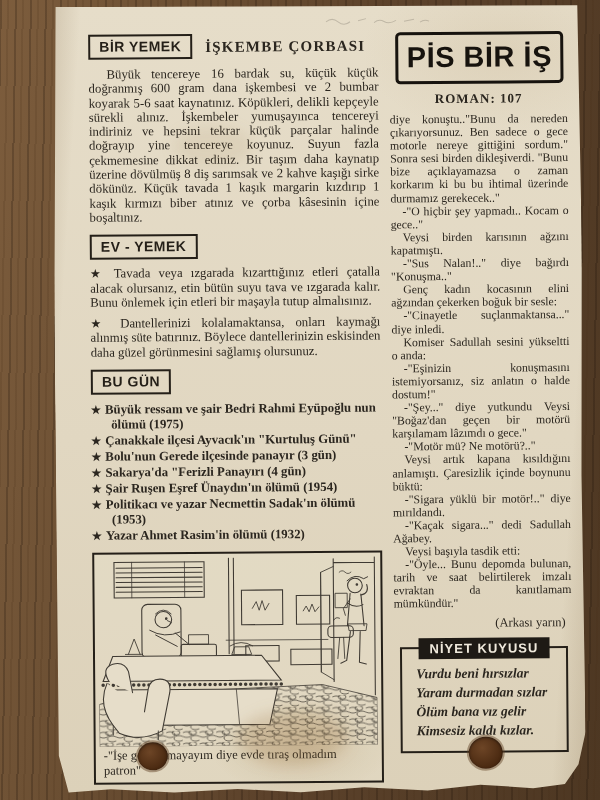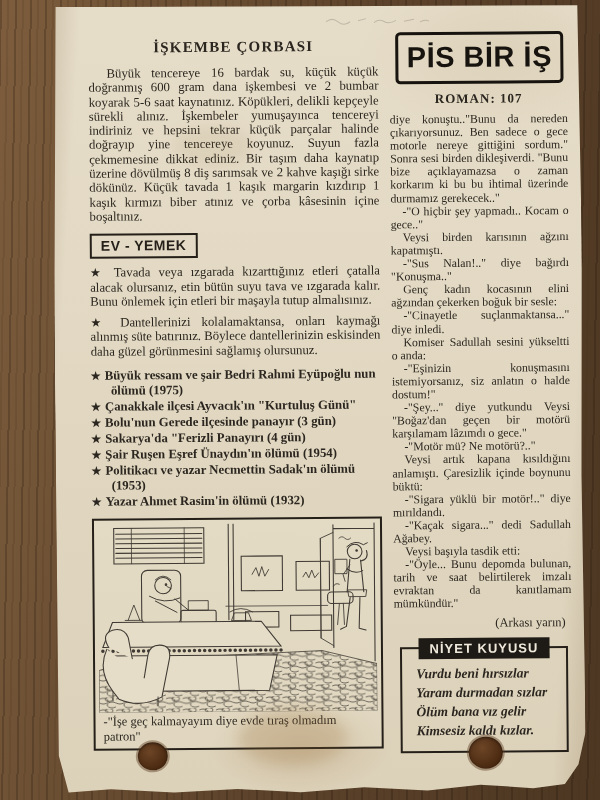--- a/index.html
+++ b/index.html
@@ -75,31 +75,33 @@
 
 <div class="page">
 
   <svg class="pencil" width="120" height="16" viewBox="0 0 120 16">
     <path d="M4,9 q6,-5 12,0 t12,0 M36,8 l8,-2 M52,10 q5,-4 10,-1 t12,-1 M82,9 l10,-2 M98,10 q4,-3 9,-1" fill="none" stroke="#6b655a" stroke-width="1"></path>
   </svg>
 
   <div class="col-left">
 
     <div class="header-row">
+      <span class="label-box">BİR YEMEK</span>
       <span class="recipe-title">İŞKEMBE ÇORBASI</span>
     </div>
     <p class="recipe">Büyük tencereye 16 bardak su, küçük küçük doğranmış 600 gram dana işkembesi ve 2 bumbar koyarak 5-6 saat kaynatınız. Köpükleri, delikli kepçeyle sürekli alınız. İşkembeler yumuşayınca tencereyi indiriniz ve hepsini tekrar küçük parçalar halinde doğrayıp yine tencereye koyunuz. Suyun fazla çekmemesine dikkat ediniz. Bir taşım daha kaynatıp üzerine dövülmüş 8 diş sarımsak ve 2 kahve kaşığı sirke dökünüz. Küçük tavada 1 kaşık margarin kızdırıp 1 kaşık kırmızı biber atınız ve çorba kâsesinin içine boşaltınız.</p>
 
     <div class="sec">
       <span class="label-box">EV - YEMEK</span>
       <p class="tip"><span class="star">★</span> <span>Tavada veya ızgarada kızarttığınız etleri çatalla alacak olursanız, etin bütün suyu tava ve ızgarada kalır. Bunu önlemek için etleri bir maşayla tutup almalısınız.</span></p>
       <p class="tip"><span class="star">★</span> <span>Dantellerinizi kolalamaktansa, onları kaymağı alınmış süte batırınız. Böylece dantellerinizin eskisinden daha güzel görünmesini sağlamış olursunuz.</span></p>
     </div>
 
     <div class="sec">
+      <span class="label-box">BU GÜN</span>
       <div class="events">
         <p><span class="star">★</span><span>Büyük ressam ve şair Bedri Rahmi Eyüpoğlu nun ölümü (1975)</span></p>
         <p><span class="star">★</span><span>Çanakkale ilçesi Ayvacık'ın "Kurtuluş Günü"</span></p>
         <p><span class="star">★</span><span>Bolu'nun Gerede ilçesinde panayır (3 gün)</span></p>
         <p><span class="star">★</span><span>Sakarya'da "Ferizli Panayırı (4 gün)</span></p>
         <p><span class="star">★</span><span>Şair Ruşen Eşref Ünaydın'ın ölümü (1954)</span></p>
         <p><span class="star">★</span><span>Politikacı ve yazar Necmettin Sadak'ın ölümü (1953)</span></p>
         <p><span class="star">★</span><span>Yazar Ahmet Rasim'in ölümü (1932)</span></p>
       </div>
     </div>

